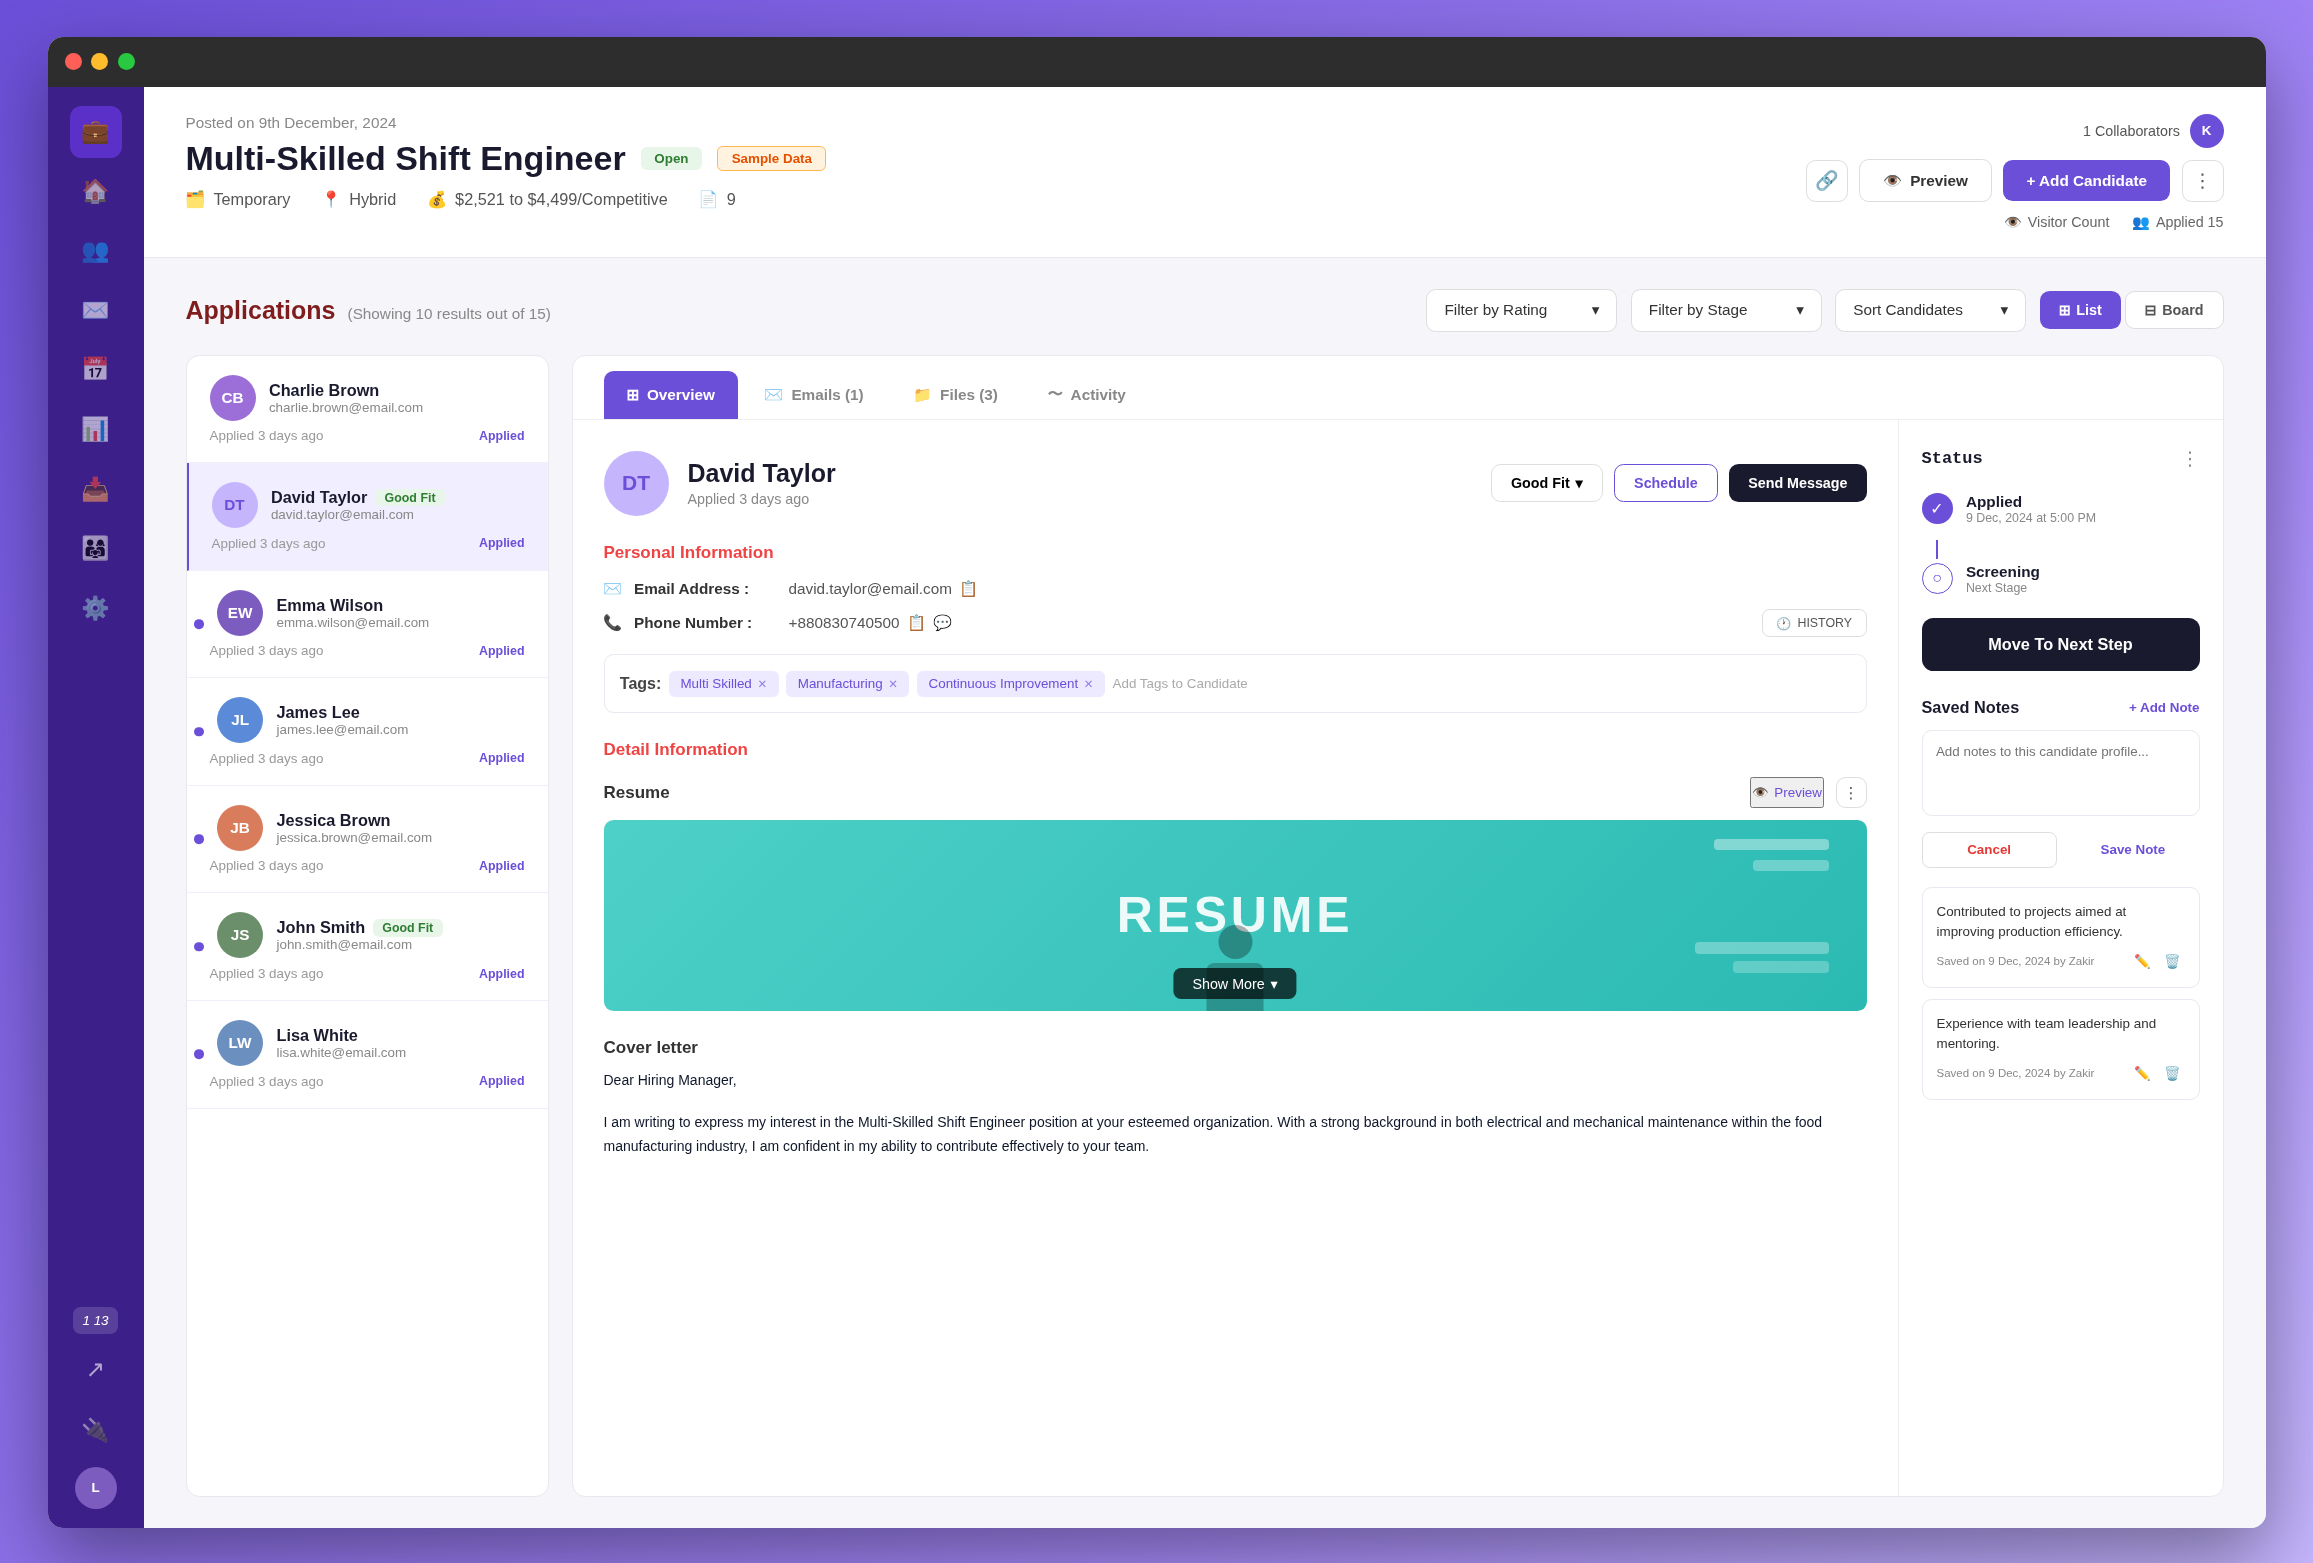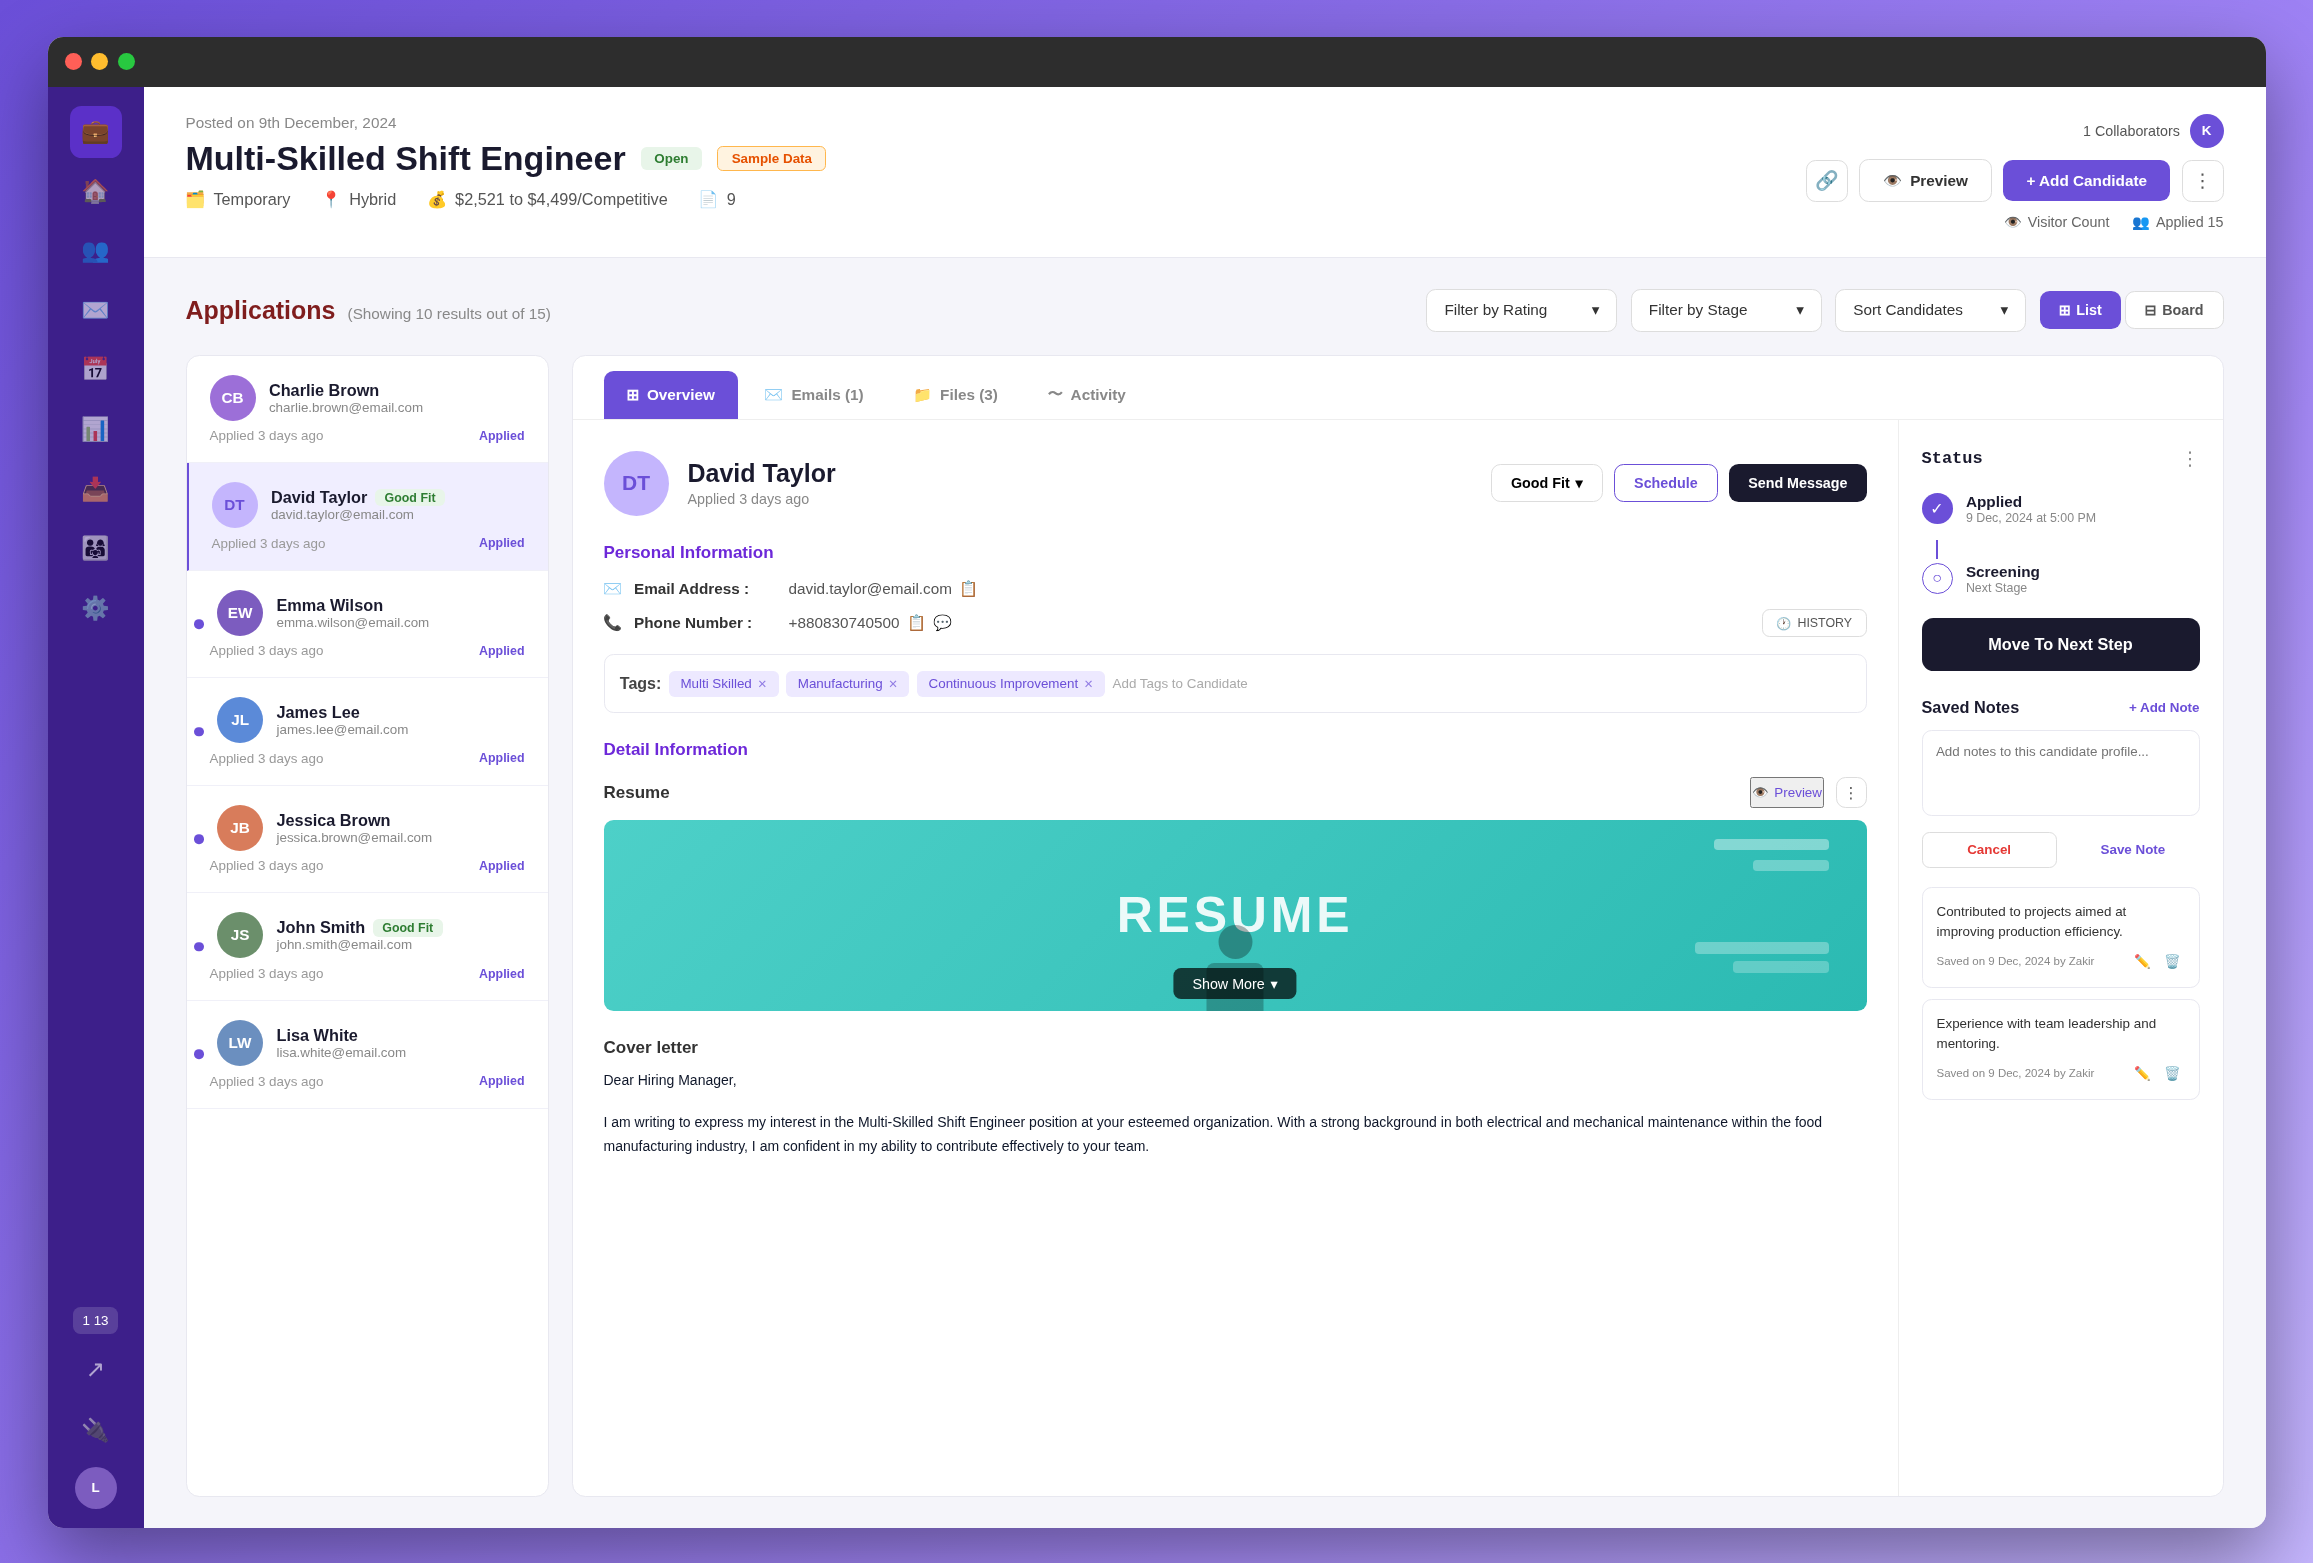--- a/index.html
+++ b/index.html
@@ -73,20 +73,21 @@
       align-items: center;
       gap: 9.6px;
     }
     .sidebar-page-indicator {
       background: rgba(255,255,255,0.15);
       border-radius: 7.6px;
       padding: 5.7px 9.6px;
       color: white;
       font-size: 13.4px;
       text-align: center;
+      font-style: italic;
     }
     .sidebar-avatar {
       width: 42px;
       height: 42px;
       border-radius: 50%;
       background: #7c5cbf;
       display: flex;
       align-items: center;
       justify-content: center;
       color: white;
@@ -483,21 +484,21 @@
       border-radius: 9.6px;
       background: #1a1a2e;
       color: white;
       font-size: 14.3px;
       font-weight: 600;
       cursor: pointer;
     }
     .section-title {
       font-size: 17px;
       font-weight: 700;
-      color: #6d28d9;
+      color: #ef4444;
       margin-bottom: 17px;
     }
     .info-row {
       display: flex;
       align-items: center;
       gap: 11.5px;
       margin-bottom: 11.5px;
       font-size: 15.3px;
       color: #444;
     }

